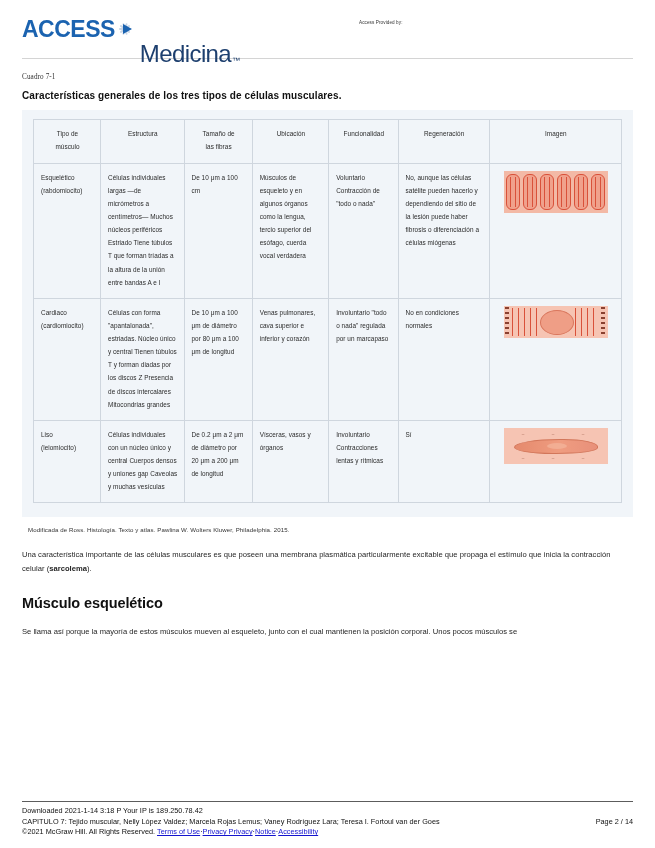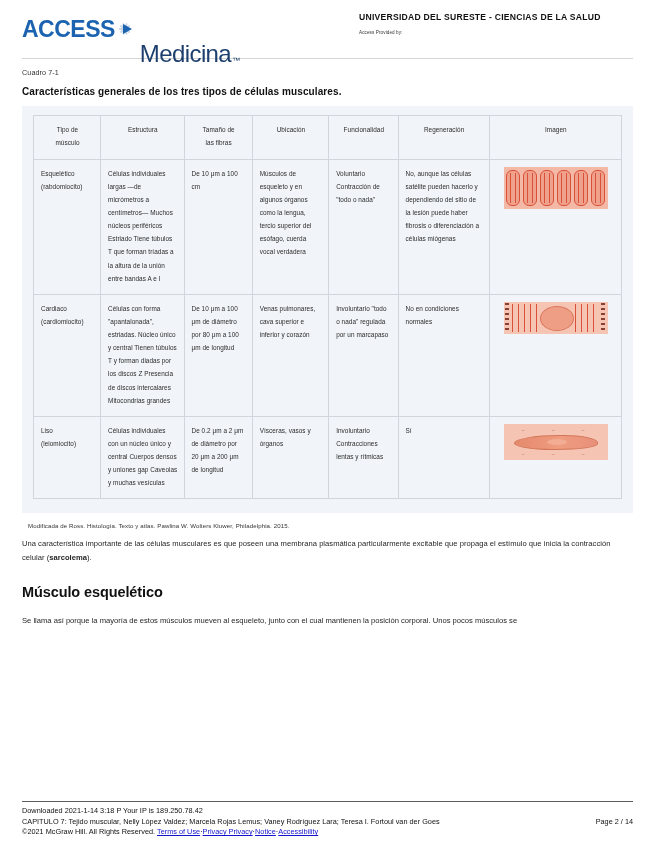--- a/index.html
+++ b/index.html
@@ -127,22 +127,23 @@
   }
 
   
   .content {
     padding: 0 22px;
     box-sizing: border-box;
   }
   .cuadro-num {
     font-size: 7.2px;
     color: #333;
-    margin-top: 9px;
+    margin-top: 14px;
     letter-spacing: 0.1px;
+    font-family: Liberation Serif, serif;
   }
   .cuadro-title {
     font-size: 10px;
     font-weight: bold;
     color: #111;
     margin-top: 9px;
     letter-spacing: 0.1px;
   }
 
   .table-wrap {
@@ -286,21 +287,21 @@
     font-size: 6.1px;
     color: #333;
     margin-top: 9px;
     margin-left: 6px;
     letter-spacing: 0.1px;
   }
   .body-par {
     font-size: 7.6px;
     line-height: 1.78;
     color: #1f1f1f;
-    margin-top: 8px;
+    margin-top: 15px;
     letter-spacing: 0.02px;
   }
   .body-par b { font-weight: bold; }
   .section-h2 {
     font-size: 14.5px;
     font-weight: bold;
     color: #111;
     margin-top: 20px;
     letter-spacing: -0.1px;
   }
@@ -360,21 +361,20 @@
       <span class="ray" style="transform:rotate(252deg)"></span>
       <span class="ray" style="transform:rotate(288deg)"></span>
       <span class="ray" style="transform:rotate(324deg)"></span>
       <span class="brand-arrow"></span>
     </span>
     <span class="brand-medicina">Medicina</span>
     <span class="brand-tm">™</span>
   </div>
 
   <div class="header-right">
-    <div class="univ-name">UNIVERSIDAD DEL SURESTE - CIENCIAS DE LA SALUD</div>
     <div class="access-provided">Access Provided by:</div>
   </div>
 </div>
 <div class="header-rule"></div>
 
 <div class="content">
 
   <div class="cuadro-num">Cuadro 7-1</div>
   <div class="cuadro-title">Características generales de los tres tipos de células musculares.</div>
 

